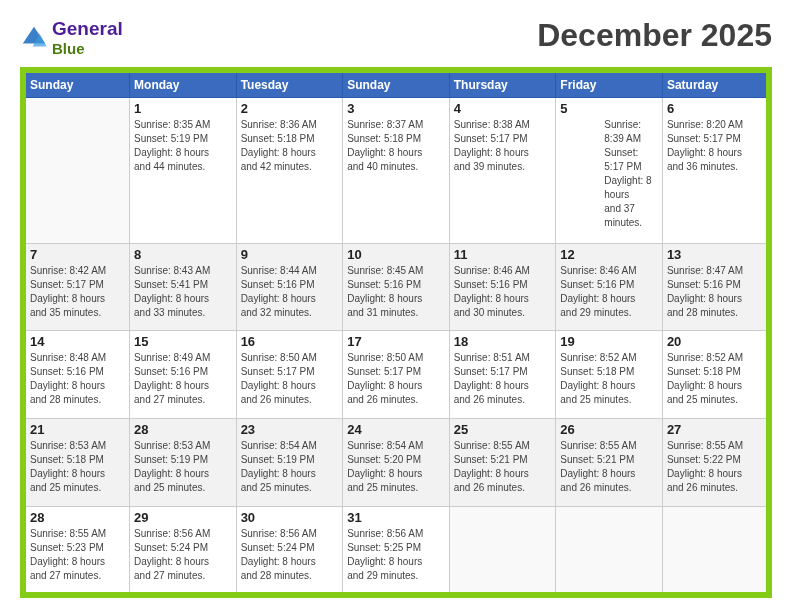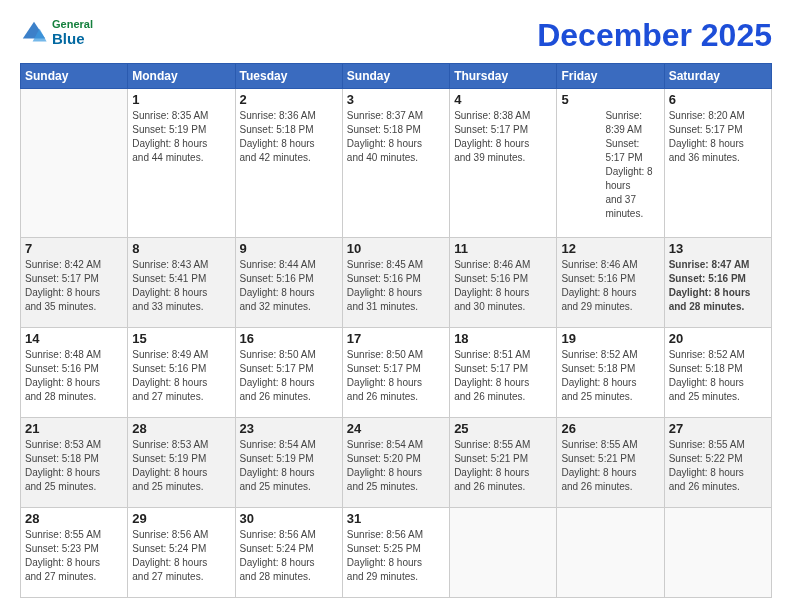--- a/index.html
+++ b/index.html
@@ -31,32 +31,32 @@
     .logo-icon {
       width: 28px;
       height: 28px;
     }
     .title-block {
       text-align: right;
     }
     .main-title {
       font-size: 32px;
       font-weight: bold;
-      color: #1d4ed8;
+      color: #404040;
       line-height: 1.1;
       text-align: center;
     }
     .subtitle {
       font-size: 15px;
       color: #555;
       margin-top: 2px;
     }
     .calendar {
       flex: 1;
-      border: 1px solid #84cc16;
+      border: 6px solid #84cc16;
       border-collapse: collapse;
       width: 100%;
       table-layout: fixed;
       font-size: 10.5px;
     }
     .calendar th {
       background: #3a6bbf;
       color: #fff;
       padding: 5px 4px;
       text-align: left;
@@ -94,22 +94,22 @@
 <body>
 
 <div class="page">
   <div class="header">
     <div class="logo">
       <svg class="logo-icon" viewBox="0 0 40 40">
         <polygon points="20,4 36,28 4,28" fill="#1a6abf" opacity="0.85"></polygon>
         <polygon points="28,14 38,32 18,32" fill="#3a9adf" opacity="0.7"></polygon>
       </svg>
       <div>
-        <div style="font-size:11px;font-weight:bold;color:#15803d;">General</div>
-        <div style="font-size:15px;font-weight:bold;color:#0369a1;">Blue</div>
+        <div style="font-size:19px;font-weight:bold;color:#4c1d95;">General</div>
+        <div style="font-size:15px;font-weight:bold;color:#4d7c0f;">Blue</div>
       </div>
     </div>
     <div class="title-block">
       <div class="main-title">December 2025</div>
     </div>
   </div>
 
   <table class="calendar">
     <thead>
       <tr>
@@ -206,21 +206,21 @@
           </td>
           <td>
             <span class="day-num">12</span>
             <div class="day-info" style="white-space: pre-line;">Sunrise: 8:46 AM
 Sunset: 5:16 PM
 Daylight: 8 hours
 and 29 minutes.</div>
           </td>
           <td>
             <span class="day-num">13</span>
-            <div class="day-info" style="white-space: pre-line; font-weight: bold;">Sunrise: 8:47 AM
+            <div class="day-info" style="white-space: pre-line;">Sunrise: 8:47 AM
 Sunset: 5:16 PM
 Daylight: 8 hours
 and 28 minutes.</div>
           </td>
         </tr>
         <tr>
           <td>
             <span class="day-num">14</span>
             <div class="day-info" style="white-space: pre-line;">Sunrise: 8:48 AM
 Sunset: 5:16 PM

